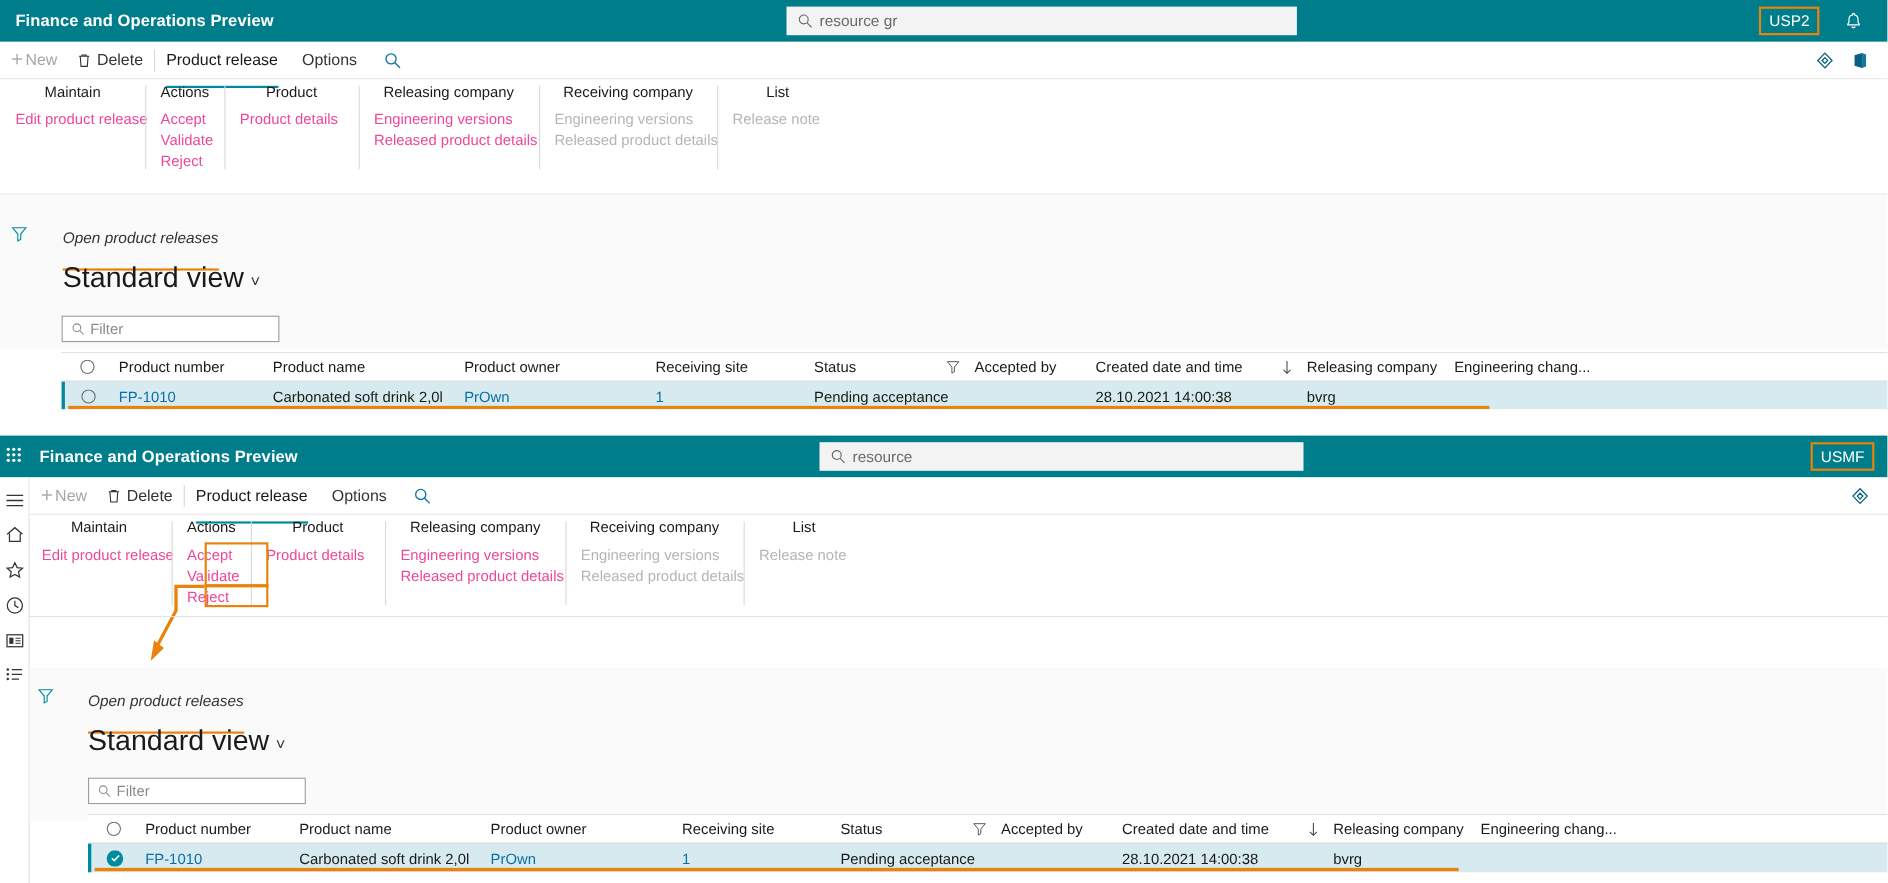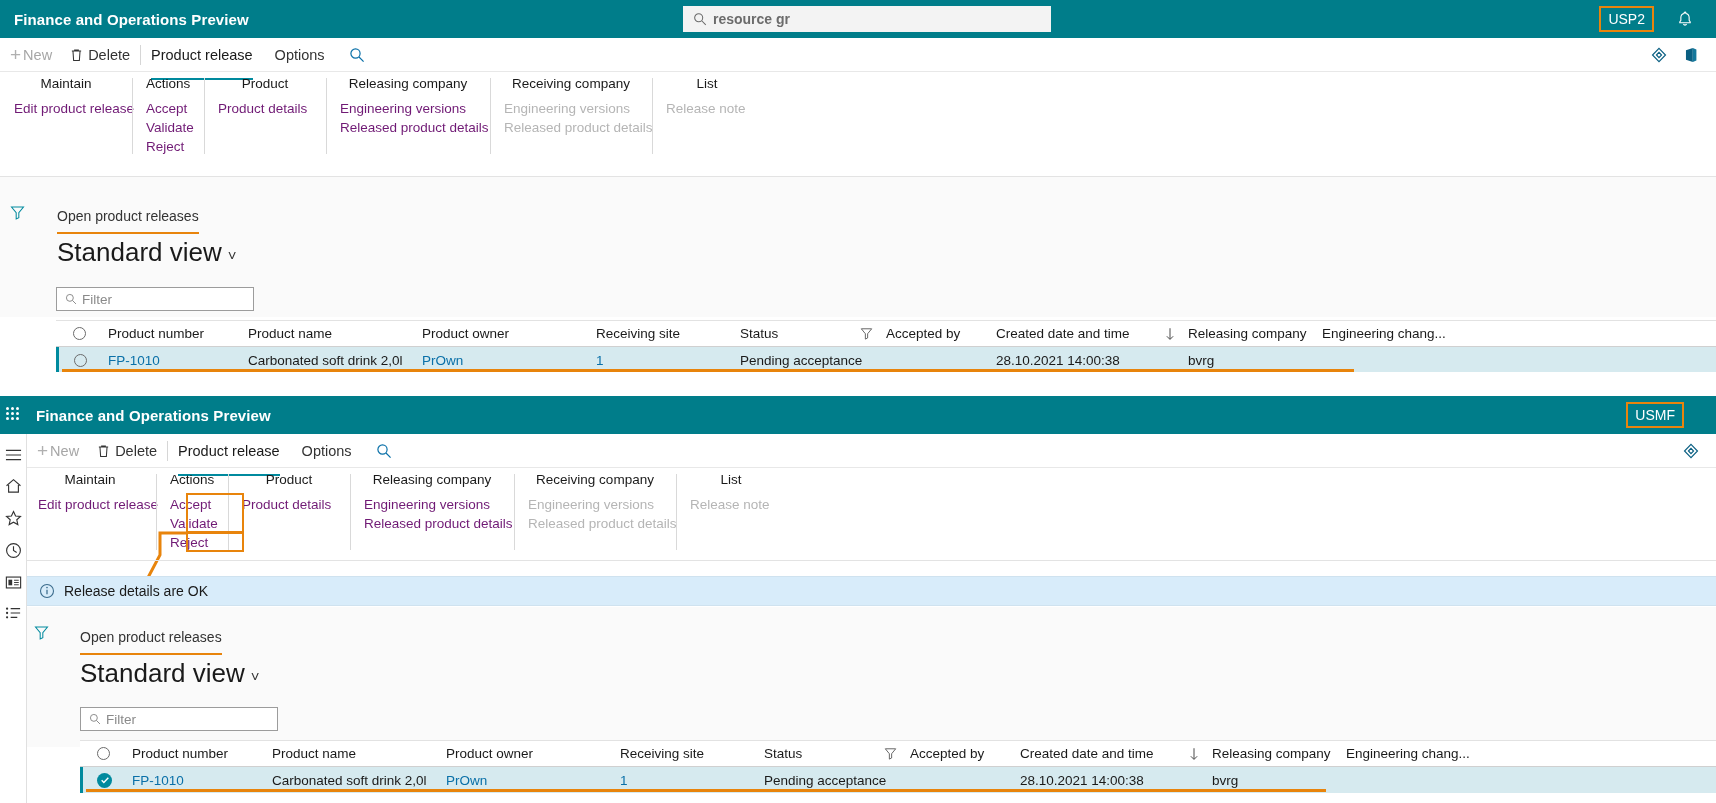--- a/index.html
+++ b/index.html
@@ -76,33 +76,34 @@
   .rgroup { position: relative; padding: 0 14px; }
   .rgroup + .rgroup::before {
     content: ""; position: absolute; left: 0; top: 2px;
     width: 1px; background: #d9d9d9;
   }
   .rgroup-title {
     font-size: 13.5px; font-weight: normal; color: #1a1a1a;
     text-align: center; white-space: nowrap; margin-bottom: 8px;
   }
   .rlink {
-    font-size: 13.5px; color: #701a75;
+    font-size: 13.5px; color: #ec4899;
     line-height: 19px; white-space: nowrap;
   }
   .rlink.disabled { color: #b5b5b5; }
 
   
   .panel-bg { position: absolute; background: #fafafa; }
   .filter-icon { position: absolute; color: #008A9E; }
   .tablink {
     position: absolute;
     font-size: 14px; color: #333;
     border-bottom: 2.5px solid #E8840C;
-    padding-bottom: 8px;
+    padding-bottom: 20px;
+    font-style: italic;
   }
   .viewtitle {
     position: absolute;
     font-size: 26px; color: #1a1a1a; font-weight: normal;
     display: flex; align-items: baseline;
     white-space: nowrap;
   }
   .viewtitle .chev { font-size: 15px; margin-left: 6px; color: #333; }
 
   .quickfilter {
@@ -173,21 +174,21 @@
 </style>
 <style>.rgroup + .rgroup::before{height:76px;}</style></head>
 <body>
 
 <div class="screen">
 
   <div class="titlebar" style="position:absolute;left:0;top:0;width:1716px;height:38px;">
     <span class="app-title" style="margin-left:14px;">Finance and Operations Preview</span>
   </div>
 
-  <div class="searchbox" style="left:683px; top:6px; width:368px; height:26px;font-weight:bold;">
+  <div class="searchbox" style="left:715px; top:6px; width:464px; height:26px;">
     <span class="sicon">
       <svg width="14" height="14" viewBox="0 0 16 16">
           <circle cx="6.5" cy="6.5" r="4.6" fill="none" stroke="#6b6b6b" stroke-width="1.2"></circle>
           <line x1="10" y1="10" x2="14.6" y2="14.6" stroke="#6b6b6b" stroke-width="1.2"></line>
         </svg>
     </span>
     <span>resource gr</span>
   </div>
 
   <div class="company-badge" style="right:62px; top:6px;text-align:right;">
@@ -356,22 +357,31 @@
         <i></i>
         <i></i>
         <i></i>
         <i></i>
         <i></i>
         <i></i>
     </span>
     <span class="app-title" style="margin-left:8px;">Finance and Operations Preview</span>
   </div>
 
-
-  <div class="company-badge" style="right:32px; top:402px;">
+  <div class="searchbox" style="left:745px; top:402px; width:440px; height:26px;">
+    <span class="sicon">
+      <svg width="14" height="14" viewBox="0 0 16 16">
+          <circle cx="6.5" cy="6.5" r="4.6" fill="none" stroke="#6b6b6b" stroke-width="1.2"></circle>
+          <line x1="10" y1="10" x2="14.6" y2="14.6" stroke="#6b6b6b" stroke-width="1.2"></line>
+        </svg>
+    </span>
+    <span>resource</span>
+  </div>
+
+  <div class="company-badge" style="right:12px; top:402px;">
     <span>USMF</span>
   </div>
 
   <div class="rail" style="top:434px; width:27px; height:369px;">
     <span class="rail-ic" style="margin-top:14px;">
       <svg width="17" height="14" viewBox="0 0 18 14">
           <path d="M1 2h16M1 7h16M1 12h16" stroke="#333" stroke-width="1.3"></path>
         </svg>
     </span>
     <span class="rail-ic">
@@ -479,30 +489,20 @@
 
   <div class="ann-arrow" style="left:130px; top:525px; width:80px; height:85px;">
     <svg width="80" height="85" viewBox="0 0 80 85">
       <path d="M56 8 H30 V30 L13 62" fill="none" stroke="#E8840C" stroke-width="3"></path>
       <path d="M7 76 L10 57 L19 64 Z" fill="#E8840C"></path>
     </svg>
   </div>
 
   <div class="divider-h" style="left:27px; top:560px; width:1689px;"></div>
 
-  <div class="msgbar" style="left:27px; top:576px; width:1689px; height:30px;">
-    <span class="info-ic">
-      <svg width="16" height="16" viewBox="0 0 18 18">
-          <circle cx="9" cy="9" r="7.3" fill="none" stroke="#3a6b8c" stroke-width="1.2"></circle>
-          <path d="M9 7.6v5" stroke="#3a6b8c" stroke-width="1.4"></path>
-          <circle cx="9" cy="5.2" r="0.9" fill="#3a6b8c"></circle>
-        </svg>
-    </span>
-    <span>Release details are OK</span>
-  </div>
 
   <div class="panel-bg" style="left:27px; top:607px; width:1689px; height:140px;"></div>
 
   <div class="filter-icon" style="left:34px; top:625px;">
     <svg width="15" height="15" viewBox="0 0 16 16">
         <path d="M1.6 2.2h12.8L9.4 8.3v5.2l-2.8 1.4V8.3z" fill="none" stroke="#008A9E" stroke-width="1.1"></path>
       </svg>
   </div>
 
   <div class="tablink" style="left:80px; top:629px;">

